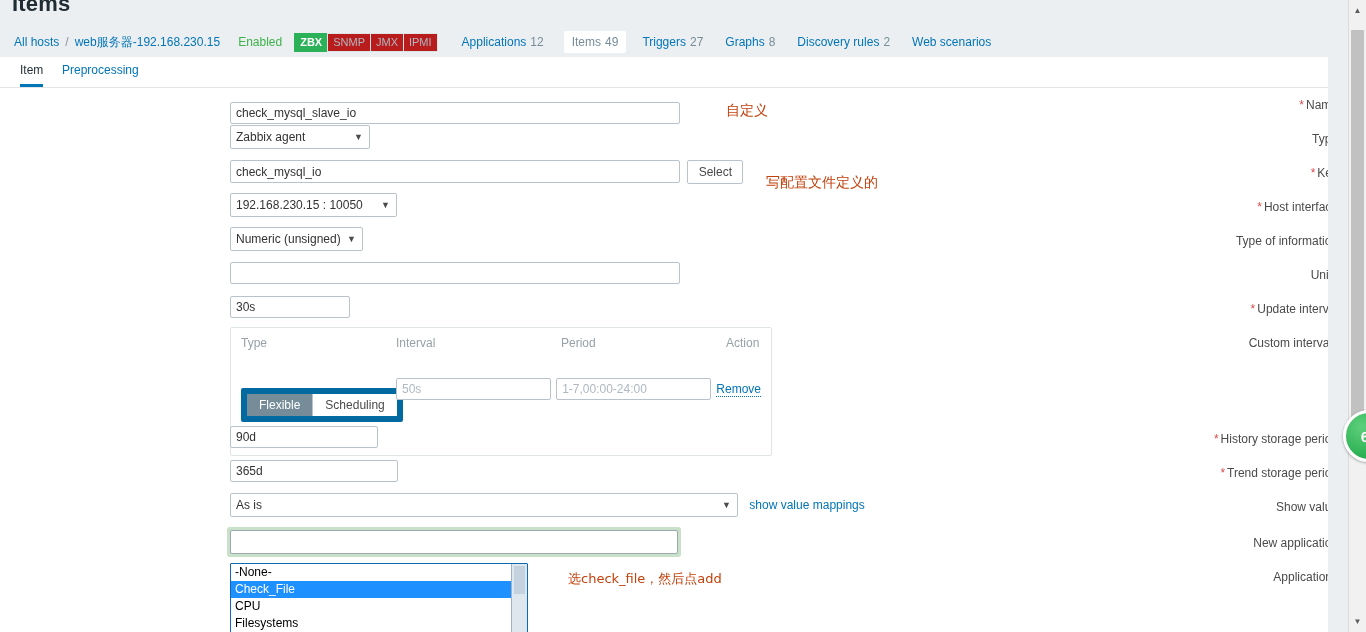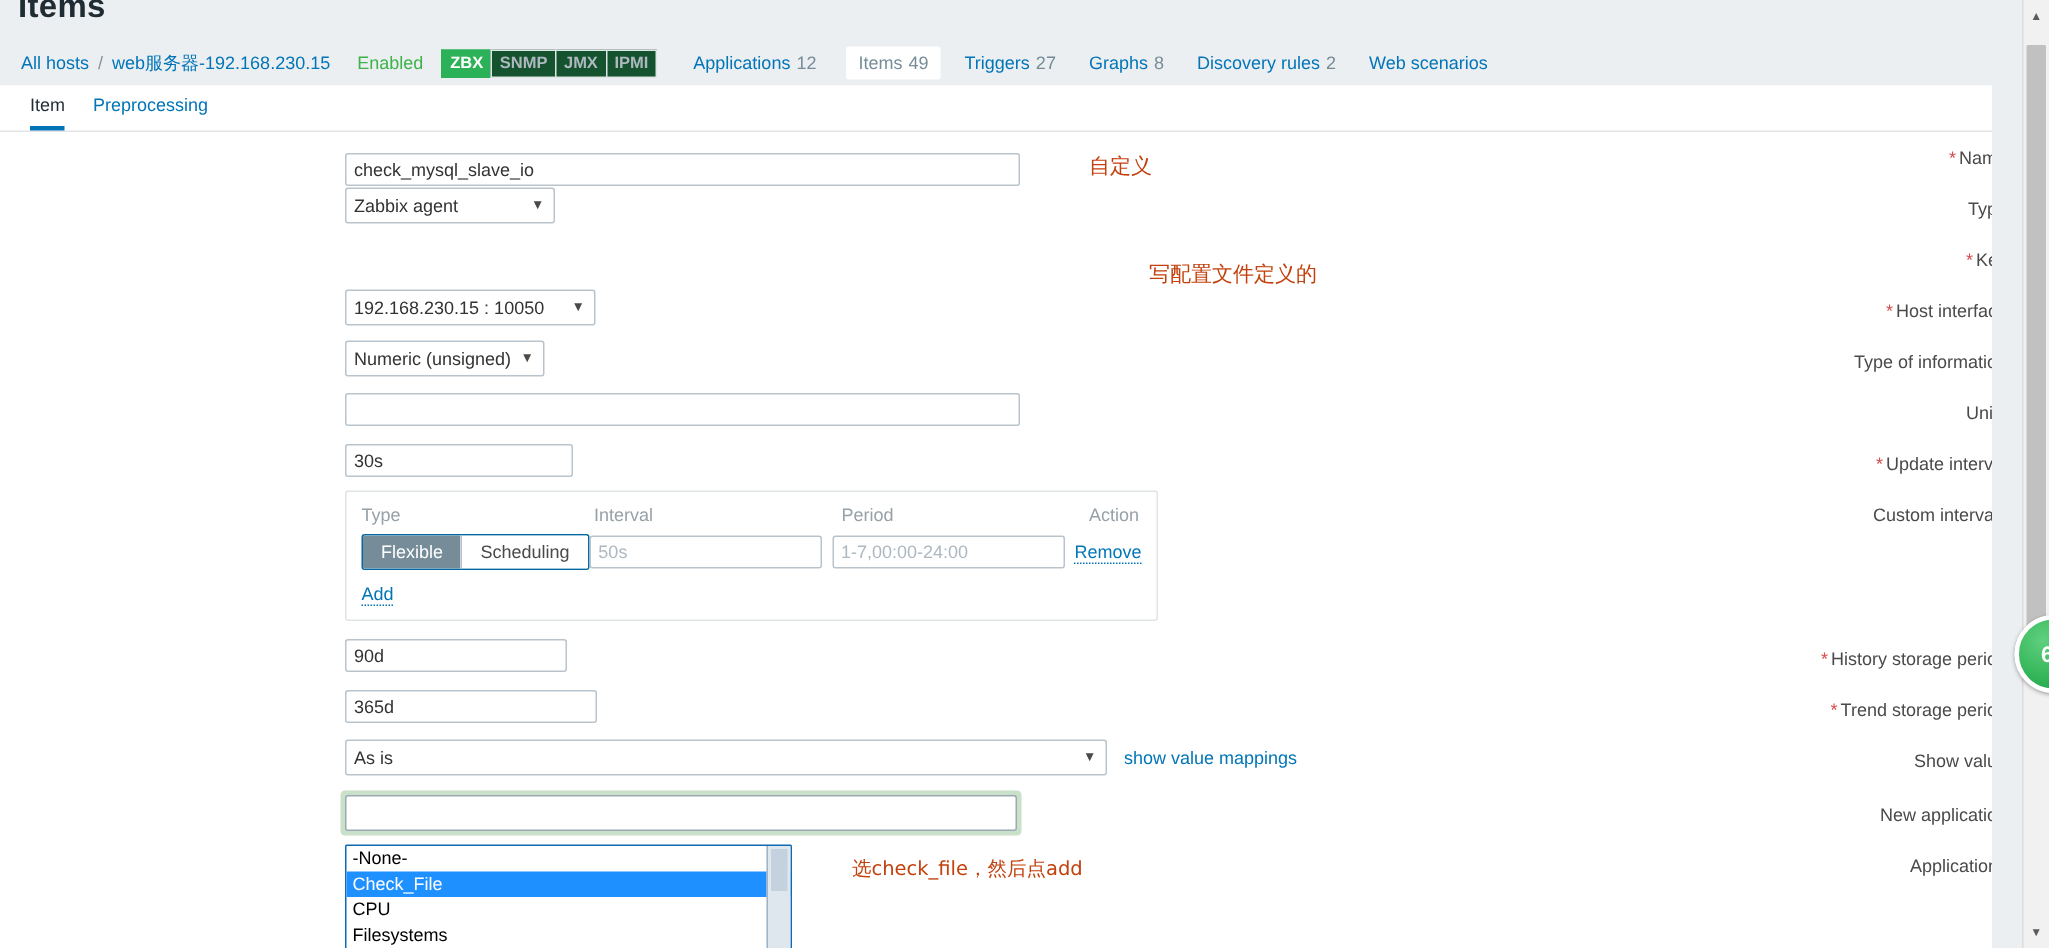--- a/index.html
+++ b/index.html
@@ -25,23 +25,22 @@
   .breadcrumb{
     position:absolute;left:14px;top:31px;
     display:flex;align-items:center;white-space:nowrap;font-size:12px;
   }
   .crumb-link{color:#0275b8;text-decoration:none;cursor:pointer;}
   .crumb-sep{color:#8a9299;margin:0 6px;}
   .status-enabled{color:#3db34a;margin-left:18px;}
   .iftags{display:inline-flex;margin-left:12px;}
   .iftag{
     padding:2px 5px 3px 5px;font-size:11px;line-height:12px;
-    color:#aeb8c0;background:#14532d;border:1px solid #dfe4e7;
+    color:#aeb8c0;background:#b91c1c;border:1px solid #dfe4e7;
     border-right:none;
-    font-weight:bold;
   }
   .iftag:last-child{border-right:1px solid #dfe4e7;}
   .iftag.active{background:#2bb158;color:#ffffff;border-color:#2bb158;font-weight:bold;}
   .navtabs{display:inline-flex;align-items:center;margin-left:22px;}
   .navtab{
     color:#0275b8;text-decoration:none;margin-right:18px;cursor:pointer;
     white-space:nowrap;padding:3px 2px;
   }
   .navtab .cnt{color:#768d99;margin-left:4px;}
   .navtab.current{
@@ -103,21 +102,21 @@
   
   .ci-box{
     border:1px solid #dfe4e7;border-radius:2px;background:#ffffff;
     width:542px;box-sizing:border-box;padding:8px 10px 10px 10px;
   }
   .ci-head{display:flex;font-size:12px;color:#97a1a8;margin-bottom:6px;}
   .ci-head div:nth-child(1){width:155px;}
   .ci-head div:nth-child(2){width:165px;}
   .ci-head div:nth-child(3){width:165px;}
   .ci-row{display:flex;align-items:center;}
-  .seg{display:inline-flex;border:1px solid #0369a1;border-radius:2px;overflow:hidden;height:22px;}
+  .seg{display:inline-flex;border:6px solid #0369a1;border-radius:2px;overflow:hidden;height:22px;margin-top:32px;}
   .seg span{
     display:inline-flex;align-items:center;justify-content:center;
     padding:0 12px;font-size:12px;color:#4a4a4a;background:#ffffff;cursor:pointer;
   }
   .seg span.on{background:#768d99;color:#ffffff;}
   .seg span + span{border-left:1px solid #b8c3cb;}
   .lnk{
     color:#0275b8;font-size:12px;cursor:pointer;
     border-bottom:1px dotted #0275b8;text-decoration:none;
   }
@@ -250,20 +249,24 @@
             <select class="sel" style="width:140px;">
               <option>Zabbix agent</option>
             </select>
             <span class="caret">▼</span>
           </span>
         </div>
       </div>
 
       <div class="row">
         <div class="lbl" style="top:8px;"><span class="req">*</span><span>Key</span></div>
+        <div class="fieldwrap" style="top:4px;">
+          <input class="txt" style="width: 450px; height: 23px;" value="check_mysql_io">
+          <button class="btn" style="margin-left:4px;">Select</button>
+        </div>
       </div>
 
       <div class="row">
         <div class="lbl" style="top:8px;"><span class="req">*</span><span>Host interface</span></div>
         <div class="fieldwrap" style="top:3px;">
           <span class="selbox">
             <select class="sel" style="width:167px;">
               <option>192.168.230.15 : 10050</option>
             </select>
             <span class="caret">▼</span>
@@ -286,21 +289,21 @@
       <div class="row">
         <div class="lbl" style="top:8px;">Units</div>
         <div class="fieldwrap" style="top:4px;">
           <input class="txt" style="width: 450px;" value="">
         </div>
       </div>
 
       <div class="row">
         <div class="lbl" style="top:8px;"><span class="req">*</span><span>Update interval</span></div>
         <div class="fieldwrap" style="top:4px;">
-          <input class="txt" style="width: 152px;" value="30s">
+          <input class="txt" style="width: 120px;" value="30s">
         </div>
       </div>
 
       <div class="row" style="height:96px;">
         <div class="lbl" style="top:8px;">Custom intervals</div>
         <div class="fieldwrap" style="top:1px;">
           <div class="ci-box">
             <div class="ci-head">
               <div>Type</div>
               <div>Interval</div>

